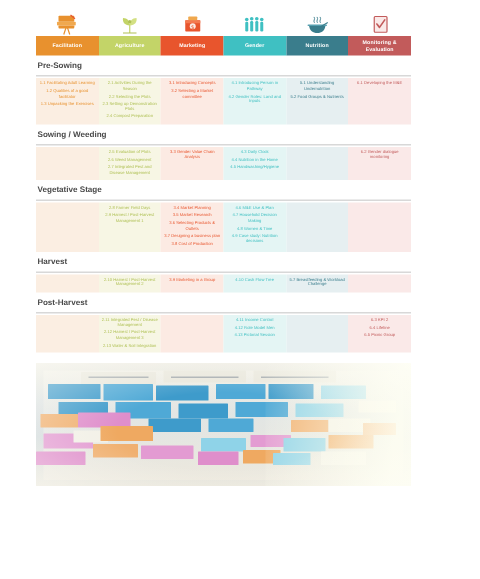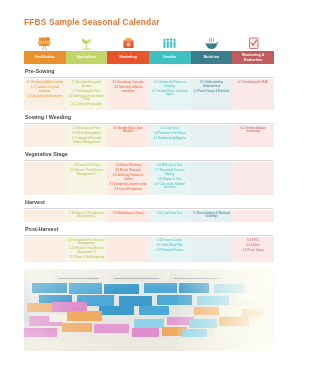--- a/index.html
+++ b/index.html
@@ -172,23 +172,20 @@
     width: 45%; height: 120%;
     background: linear-gradient(100deg, rgba(255,255,245,0) 0%, rgba(255,255,240,0.85) 75%);
     pointer-events: none;
   }
 </style>
 </head>
 <body>
 
 <div id="page">
 
-  <div class="title-bar">
-    <div class="page-title">FFBS Sample Seasonal Calendar</div>
-  </div>
 
   <div class="table-wrap">
 
     <div class="icon-row">
       <div class="icon-cell">
         <svg width="17" height="15" viewBox="0 0 34 30">
           <rect x="6" y="3" width="21" height="8" rx="1" fill="#E8912E"></rect>
           <rect x="4" y="11" width="25" height="5" rx="1" fill="#F0A84E"></rect>
           <rect x="6" y="16" width="21" height="4" rx="1" fill="#E8912E"></rect>
           <path d="M16 19 L13 28 M18 19 L21 28" stroke="#E8912E" stroke-width="1.6" fill="none"></path>

